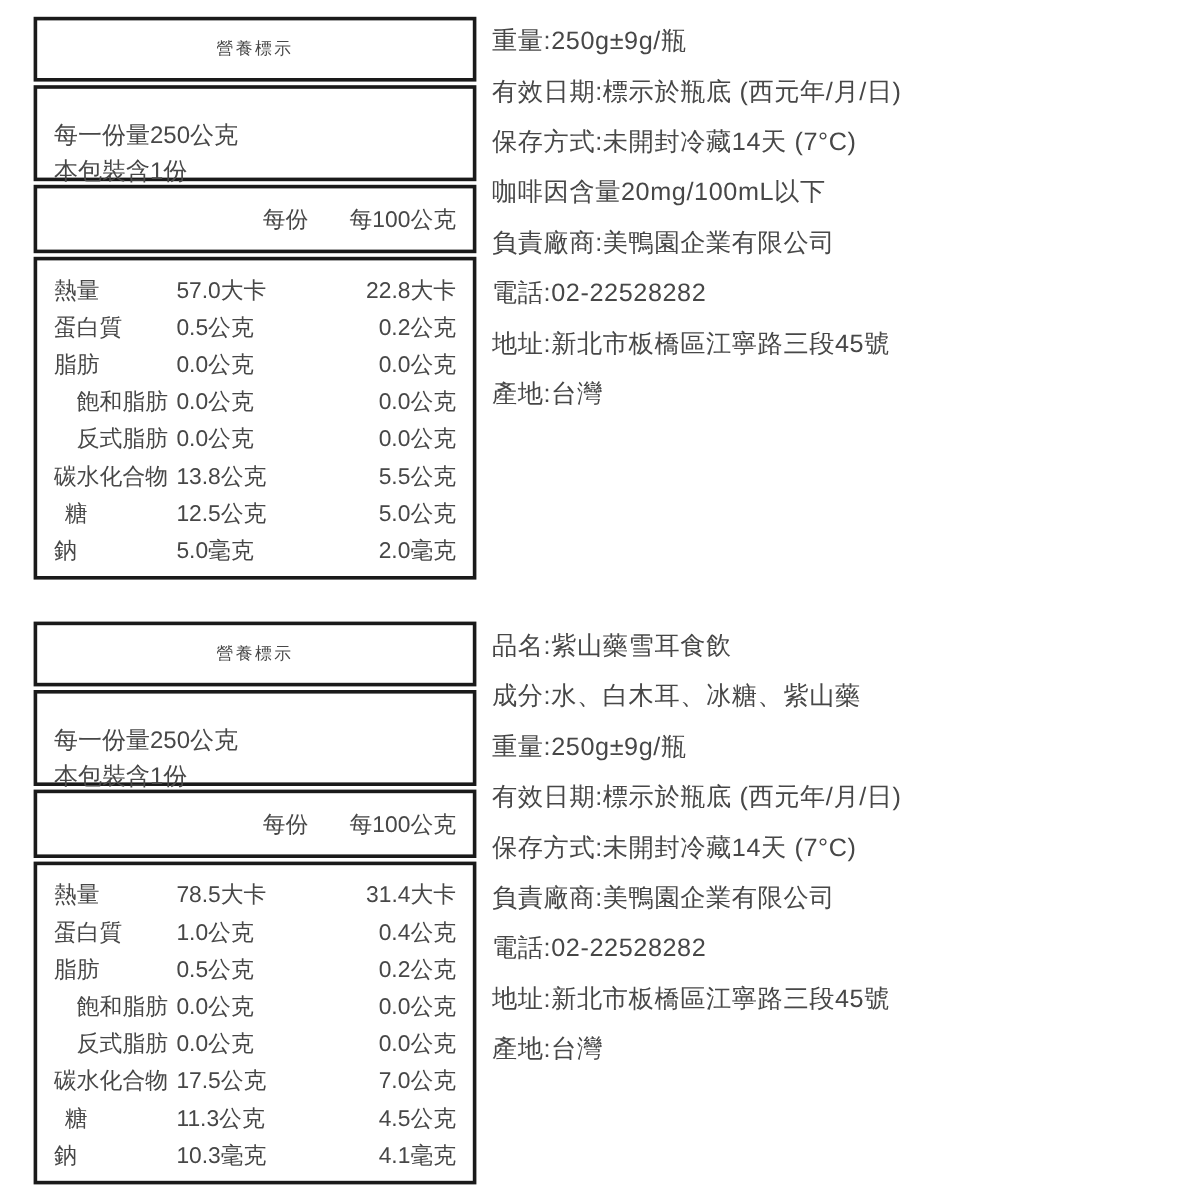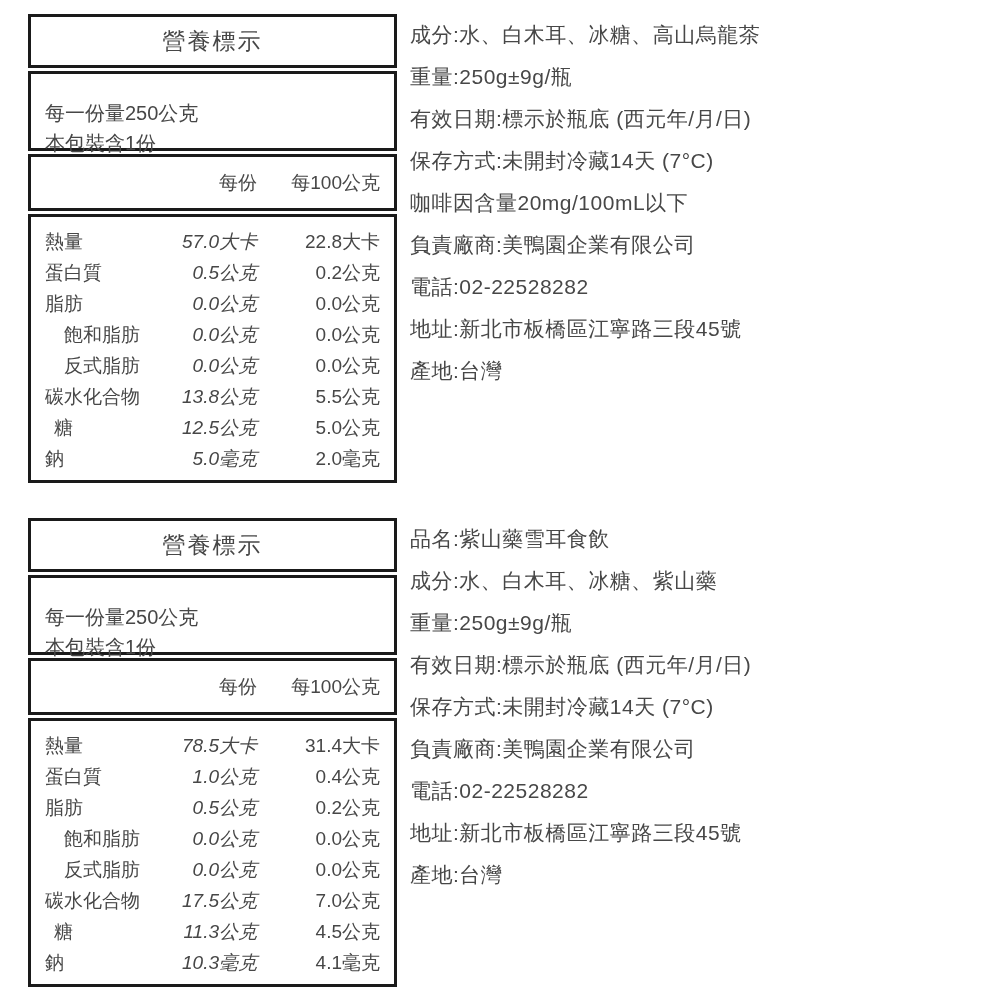--- a/index.html
+++ b/index.html
@@ -39,21 +39,21 @@
   .nbox {
     border: 3px solid #1a1a1a;
     background: #ffffff;
     box-sizing: border-box;
   }
   .nbox-title {
     height: 54px;
     display: flex;
     align-items: center;
     justify-content: center;
-    font-size: 23px;
+    font-size: 14px;
     letter-spacing: 2px;
   }
   .nbox-serving {
     height: 80px;
     padding: 24px 14px 0 14px;
     font-size: 20px;
     line-height: 30px;
   }
   .nbox-colhead {
     height: 57px;
@@ -72,21 +72,21 @@
   .colw2 { width: 123px; text-align: right; }
   .trow {
     display: flex;
     align-items: center;
     height: 31px;
     font-size: 19px;
   }
   .tlabel { flex: 1; text-align: left; }
   .indent-1 .tlabel { padding-left: 19px; }
   .indent-sm .tlabel { padding-left: 9px; }
-  .tval1 { width: 110px; text-align: right; white-space: nowrap; font-style: italic; }
+  .tval1 { width: 110px; text-align: left; white-space: nowrap; }
   .tval2 { width: 123px; text-align: right; white-space: nowrap; }
 
   
   .info-column {
     position: absolute;
     left: 410px;
     top: 0;
     width: 585px;
   }
   .info-line {
@@ -154,21 +154,20 @@
         </div>
         <div class="trow">
           <span class="tlabel">鈉</span>
           <span class="tval1">5.0毫克</span>
           <span class="tval2">2.0毫克</span>
         </div>
       </div>
     </div>
 
     <div class="info-column">
-      <div class="info-line">成分:水、白木耳、冰糖、高山烏龍茶</div>
       <div class="info-line">重量:250g±9g/瓶</div>
       <div class="info-line">有效日期:標示於瓶底 (西元年/月/日)</div>
       <div class="info-line">保存方式:未開封冷藏14天 (7°C)</div>
       <div class="info-line">咖啡因含量20mg/100mL以下</div>
       <div class="info-line">負責廠商:美鴨園企業有限公司</div>
       <div class="info-line">電話:02-22528282</div>
       <div class="info-line">地址:新北市板橋區江寧路三段45號</div>
       <div class="info-line">產地:台灣</div>
     </div>
   </div>

